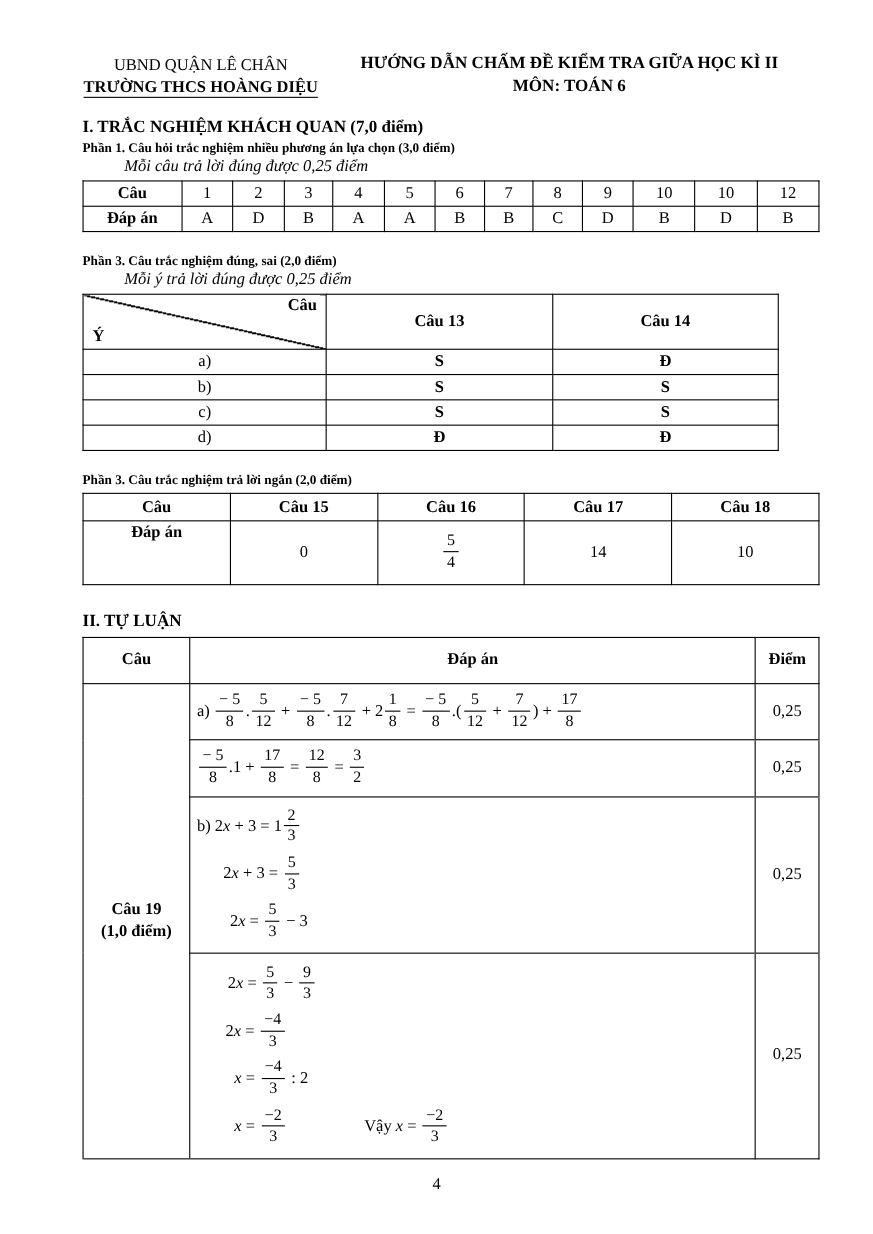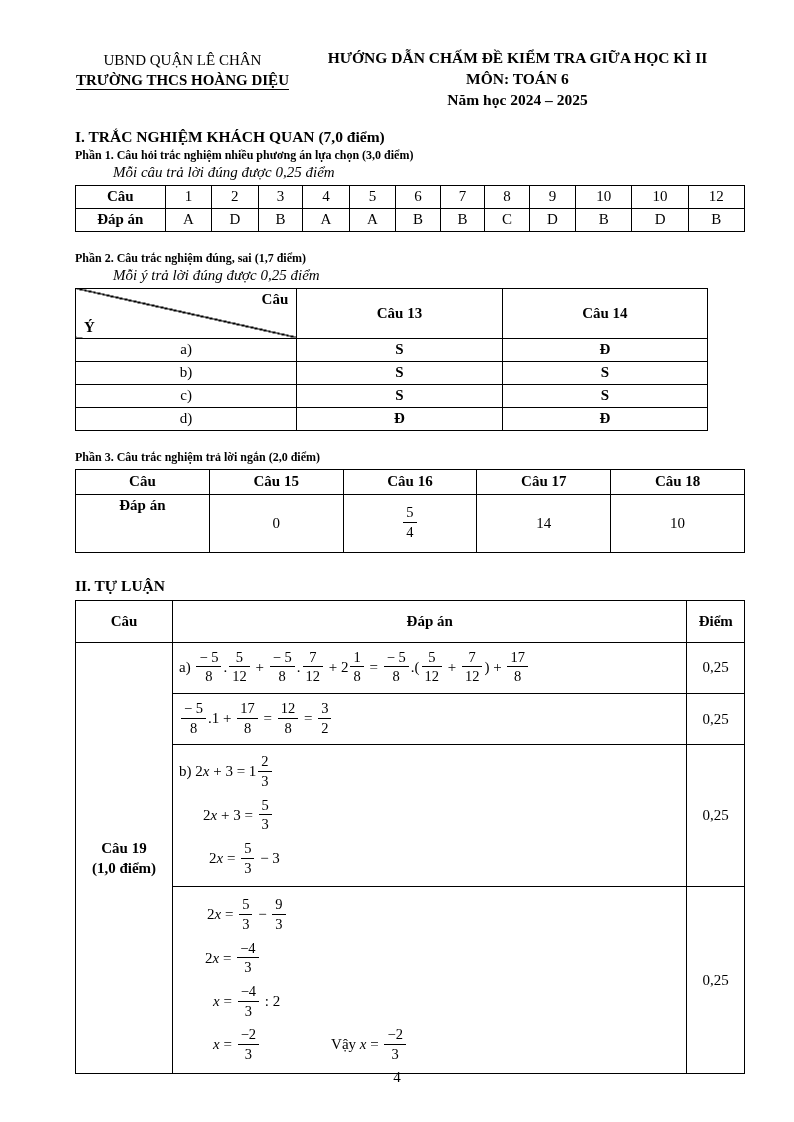--- a/index.html
+++ b/index.html
@@ -89,21 +89,20 @@
   <div class="content">
 
     <header class="doc-header">
       <div class="dh-left">
         <div class="l1">UBND QUẬN LÊ CHÂN</div>
         <div class="l2">TRƯỜNG THCS HOÀNG DIỆU</div>
       </div>
       <div class="dh-right">
         <div>HƯỚNG DẪN CHẤM ĐỀ KIỂM TRA GIỮA HỌC KÌ II</div>
         <div>MÔN: TOÁN 6</div>
-        <div>Năm học 2024 – 2025</div>
       </div>
     </header>
 
     <div class="sec-title">I. TRẮC NGHIỆM KHÁCH QUAN (7,0 điểm)</div>
 
     <div class="part-title">Phần 1. Câu hỏi trắc nghiệm nhiều phương án lựa chọn (3,0 điểm)</div>
     <div class="note ind">Mỗi câu trả lời đúng được 0,25 điểm</div>
 
     <table class="t-part1">
       <tbody>
@@ -133,21 +132,21 @@
         <td>B</td>
         <td>C</td>
         <td>D</td>
         <td>B</td>
         <td>D</td>
         <td>B</td>
       </tr>
     </tbody>
       </table>
 
-    <div class="part-title gap">Phần 2. Câu trắc nghiệm đúng, sai (1,7 điểm)</div>
+    <div class="part-title gap">Phần 3. Câu trắc nghiệm đúng, sai (2,0 điểm)</div>
     <div class="note ind">Mỗi ý trả lời đúng được 0,25 điểm</div>
 
     <table class="t-part2">
       <tbody>
           <tr class="hrow">
         <td class="c0 diag">
           <span class="d-top">Câu</span>
           <span class="d-bot">Ý</span>
         </td>
         <td class="c1">Câu 13</td>

